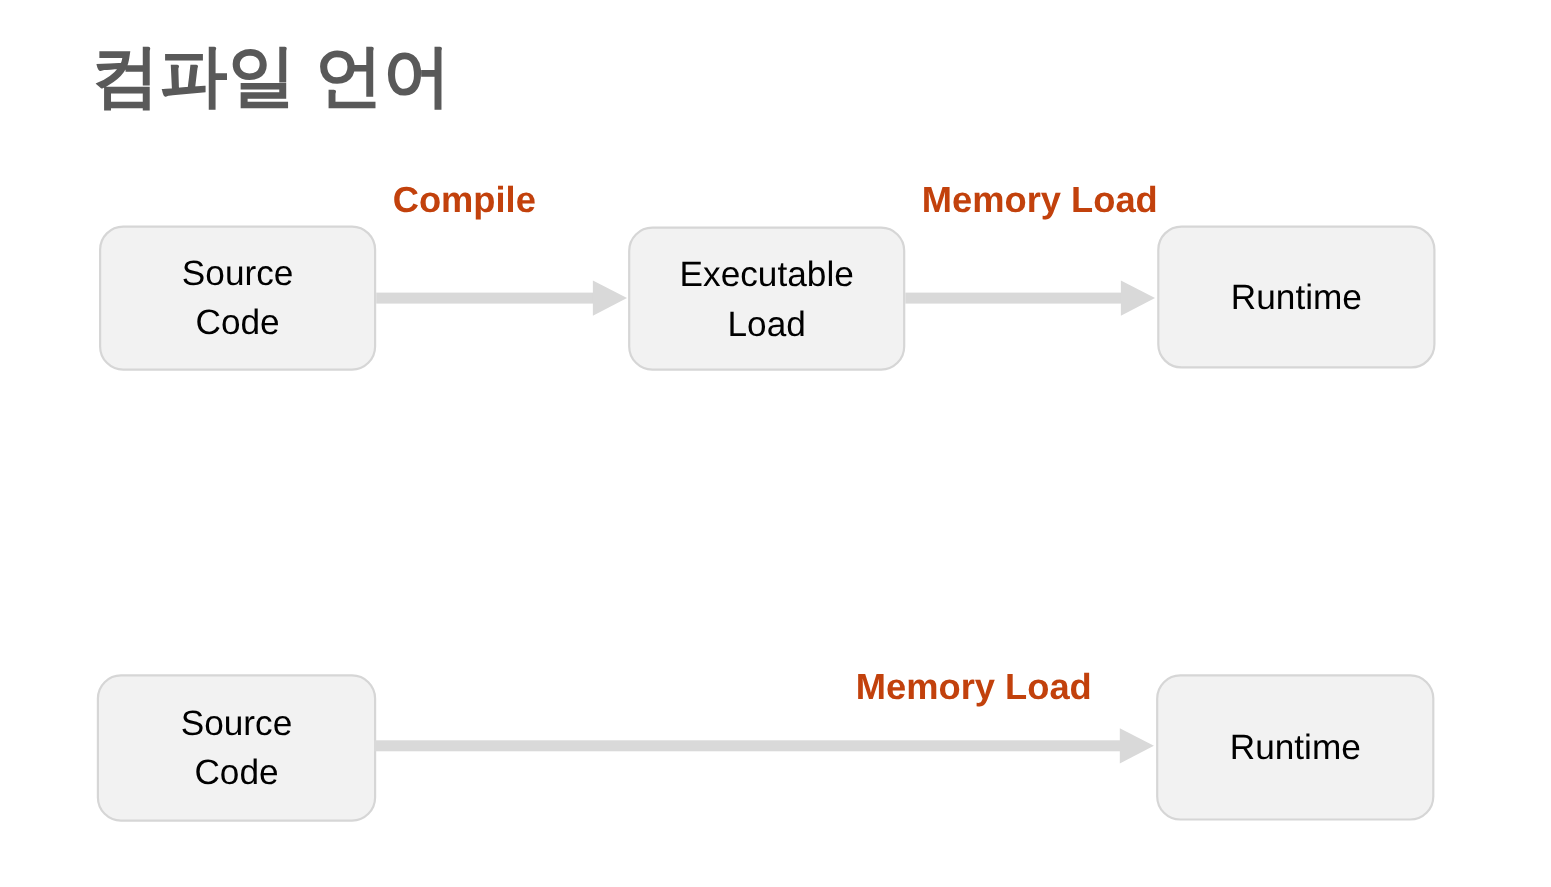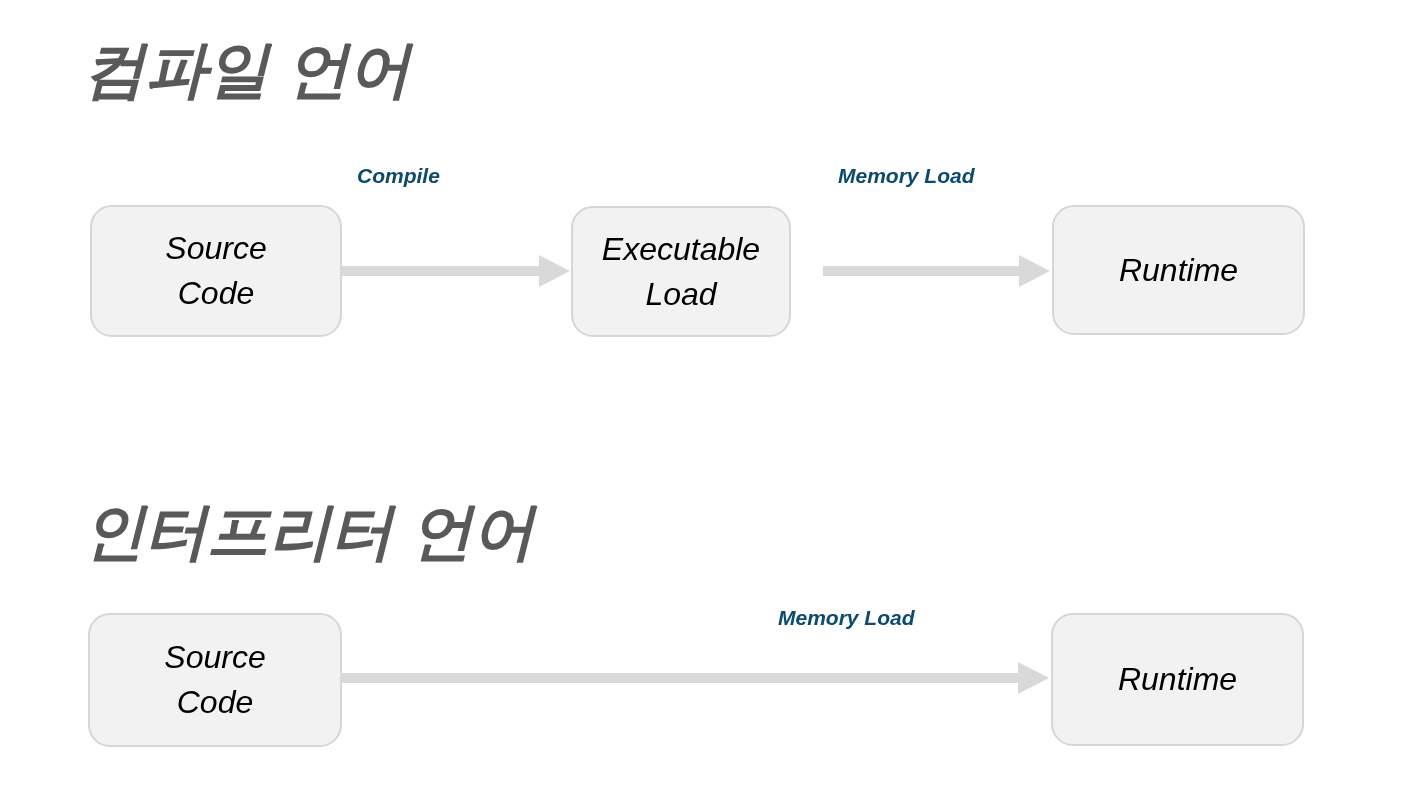--- a/index.html
+++ b/index.html
@@ -1,15 +1,15 @@
 <!DOCTYPE html>
 <html><head>
 <meta charset="utf-8">
 <style>
-  * { margin: 0; padding: 0; box-sizing: border-box; font-style: italic; }
+  * { margin: 0; padding: 0; box-sizing: border-box; }
 
   html, body {
     width: 1410px;
     height: 806px;
     background: #ffffff;
     overflow: hidden;
     font-family: "Liberation Sans", "DejaVu Sans", sans-serif;
   }
 
   .slide {
@@ -47,21 +47,21 @@
   }
   .node-line {
     display: block;
     font-size: 32px;
     line-height: 45px;
     color: #000000;
     font-weight: 400;
   }
 
   #node-src-1  { left: 90px;   top: 205px; width: 252px; height: 132px; }
-  #node-exe    { left: 571px;  top: 206px; width: 220px; height: 131px; }
+  #node-exe    { left: 571px;  top: 206px; width: 252px; height: 131px; }
   #node-rt-1   { left: 1052px; top: 205px; width: 253px; height: 130px; }
   #node-src-2  { left: 88px;   top: 613px; width: 254px; height: 134px; }
   #node-rt-2   { left: 1051px; top: 613px; width: 253px; height: 133px; }
 
   
   .arrow { position: absolute; height: 32px; }
   .arrow .shaft {
     position: absolute;
     left: 0; right: 29px; top: 11px;
     height: 10px;
@@ -75,23 +75,23 @@
     border-top: 16px solid transparent;
     border-bottom: 16px solid transparent;
   }
   #arrow-compile     { left: 342px; top: 255px; width: 228px; }
   #arrow-memload-1   { left: 823px; top: 255px; width: 227px; }
   #arrow-memload-2   { left: 340px; top: 662px; width: 709px; }
 
   
   .arrow-label {
     position: absolute;
-    font-size: 21px;
+    font-size: 33px;
     font-weight: 700;
-    color: #0c4a6e;
+    color: #c2410c;
     line-height: 1.0;
     white-space: nowrap;
   }
   #label-compile    { left: 357px; top: 165px; }
   #label-memload-1  { left: 838px; top: 165px; }
   #label-memload-2  { left: 778px; top: 607px; }
 </style>
 </head>
 <body>
 
@@ -120,21 +120,20 @@
 
   <div class="arrow" id="arrow-memload-1">
     <div class="shaft"></div>
     <div class="head"></div>
   </div>
 
   <div class="node" id="node-rt-1">
     <span class="node-line">Runtime</span>
   </div>
 
-  <h1 class="section-title" id="title-interpreted">인터프리터 언어</h1>
 
   <div class="node" id="node-src-2">
     <span class="node-line">Source</span>
     <span class="node-line">Code</span>
   </div>
 
   <div class="arrow-label" id="label-memload-2">Memory Load</div>
 
   <div class="arrow" id="arrow-memload-2">
     <div class="shaft"></div>

